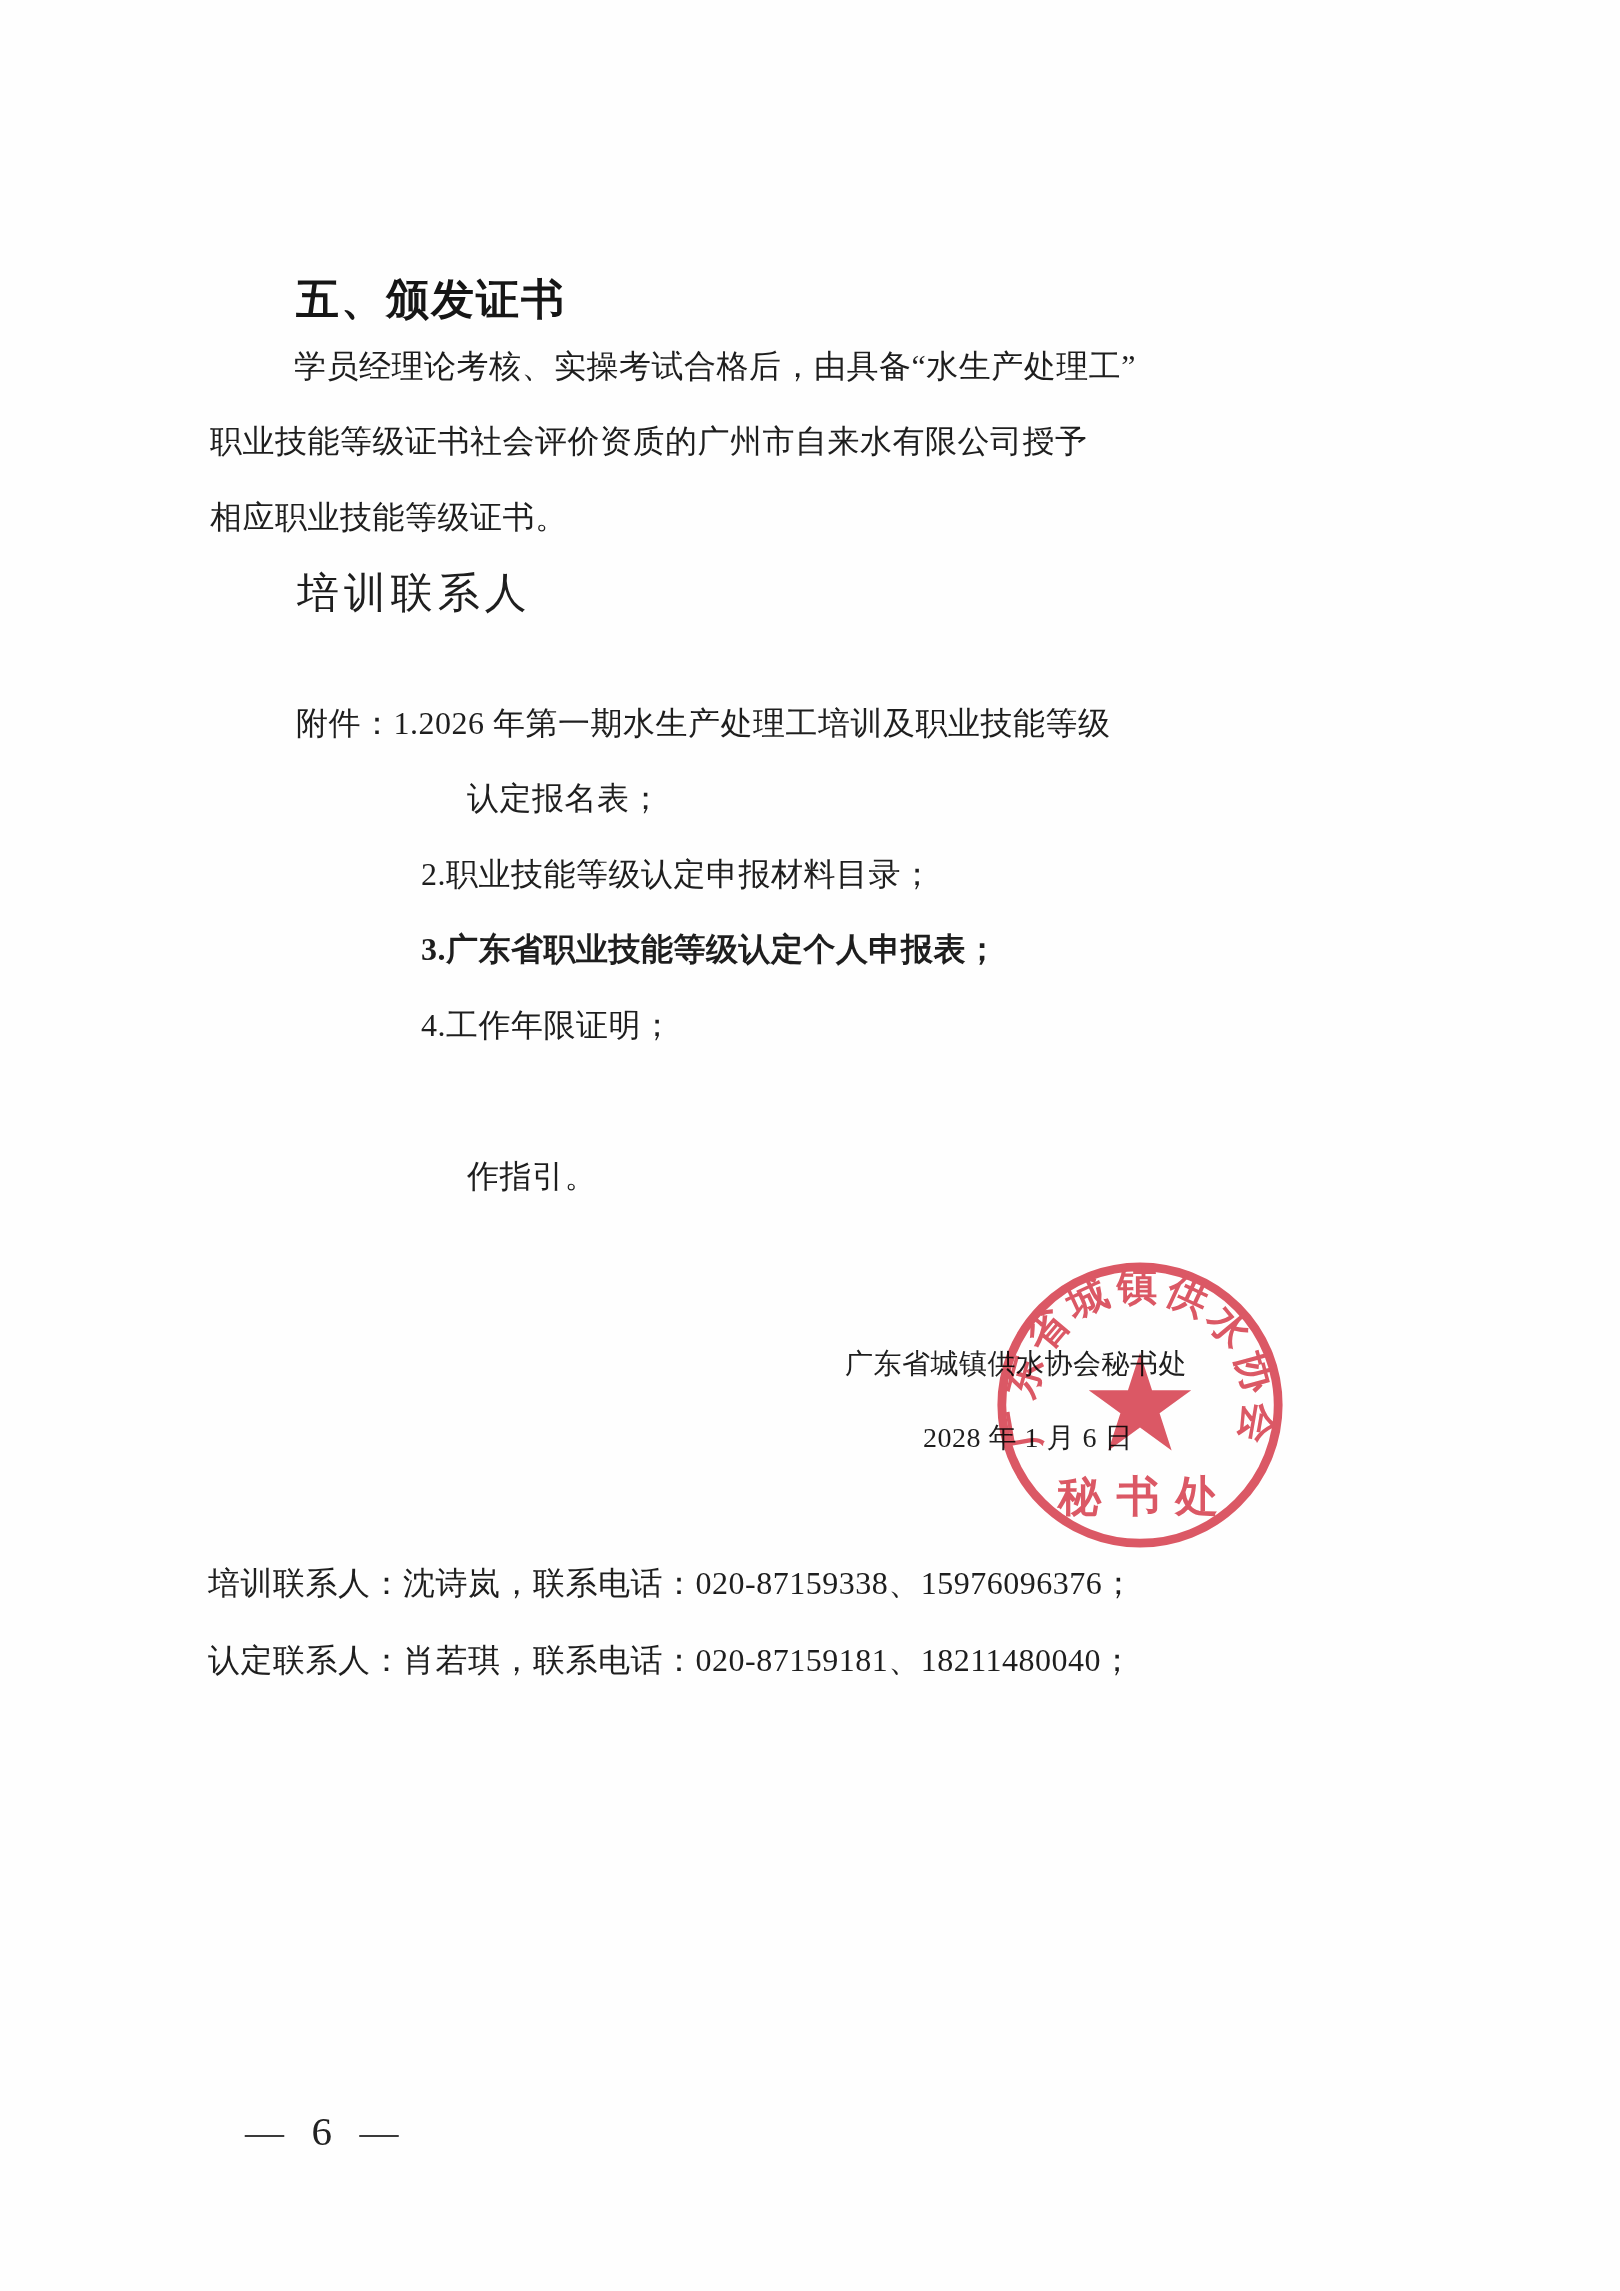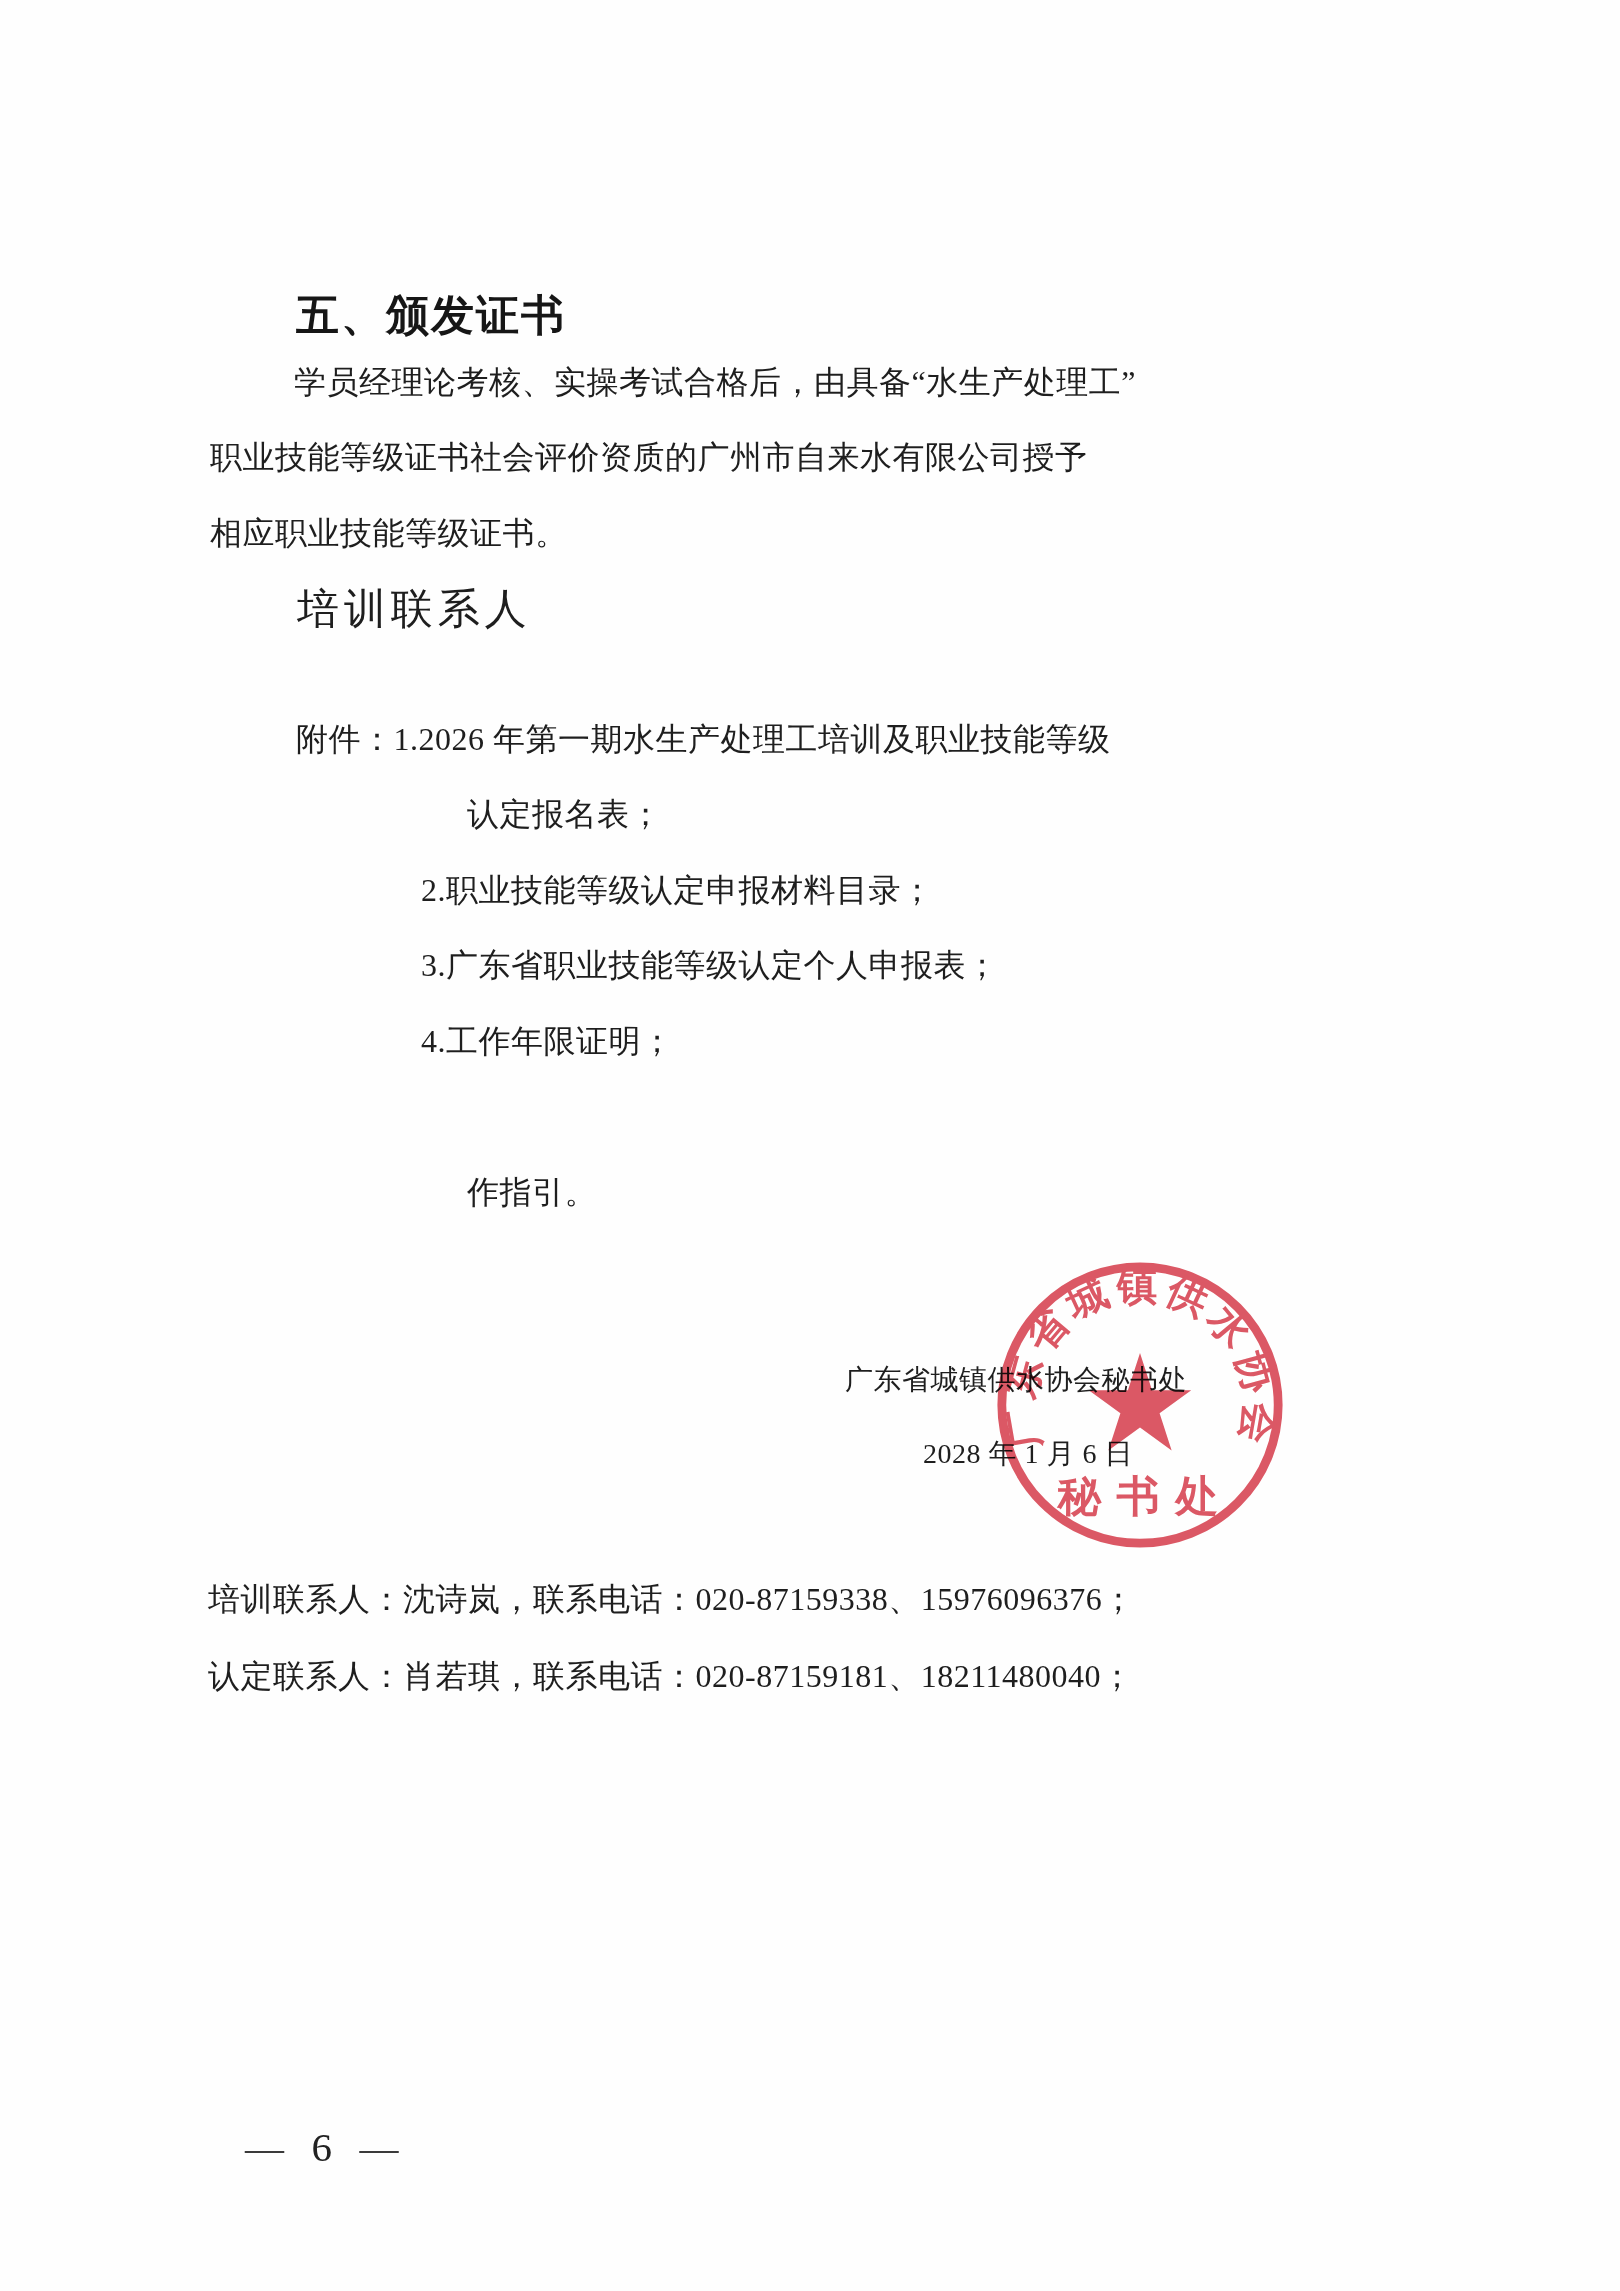--- a/index.html
+++ b/index.html
@@ -5,21 +5,21 @@
   html, body { margin: 0; padding: 0; background: #ffffff; }
   .page {
     position: relative;
     width: 1620px;
     height: 2292px;
     background: #fefefe;
     overflow: hidden;
     font-family: "Liberation Serif", serif;
     color: #1e1e1e;
   }
-  .abs { position: absolute; white-space: nowrap; margin-top: 16px; }
+  .abs { position: absolute; white-space: nowrap; }
   .heading {
     font-family: "Liberation Sans", sans-serif;
     font-weight: 700;
     font-size: 43px;
     letter-spacing: 2px;
     color: #161616;
   }
   .body-text { font-size: 32px; letter-spacing: 0.5px; }
   .notice { font-size: 42px; letter-spacing: 4.9px; }
   .sig-text { font-size: 28px; letter-spacing: 0.5px; }
@@ -48,21 +48,21 @@
 
   <div class="abs body-text" style="left:294px; top:345px;">学员经理论考核、实操考试合格后，由具备“水生产处理工”</div>
   <div class="abs body-text" style="left:210px; top:420px;">职业技能等级证书社会评价资质的广州市自来水有限公司授予</div>
   <div class="abs body-text" style="left:210px; top:496px;text-align:right;">相应职业技能等级证书。</div>
 
   <div class="abs notice" style="left:297px; top:565px;">培训联系人</div>
 
   <div class="abs body-text" style="left:296px; top:702px;">附件：1.2026 年第一期水生产处理工培训及职业技能等级</div>
   <div class="abs body-text" style="left:467px; top:777px;">认定报名表；</div>
   <div class="abs body-text" style="left:421px; top:853px;text-align:right;">2.职业技能等级认定申报材料目录；</div>
-  <div class="abs body-text" style="left:421px; top:928px;">3.广东省职业技能等级认定个人申报表；</div>
+  <div class="abs body-text" style="left:421px; top:928px;font-weight:bold;">3.广东省职业技能等级认定个人申报表；</div>
   <div class="abs body-text" style="left:421px; top:1004px;">4.工作年限证明；</div>
   <div class="abs body-text" style="left:467px; top:1155px;">作指引。</div>
 
   <div class="abs sig-text" style="left:845px; top:1345px;">广东省城镇供水协会秘书处</div>
   <div class="abs sig-text" style="left:923px; top:1419px;">2028 年 1 月 6 日</div>
 
   <svg class="stamp-svg" viewBox="0 0 300 300">
     <circle cx="150" cy="150" r="141" fill="none" stroke-width="9" stroke="#d8414f"></circle>
     <path id="stamp-arc" fill="none" d="M 45.5 177.9 A 108 108 0 1 1 254.5 177.9"></path>
     <polygon points="150,97 162.3,135 202.3,135 170,158.5 182.3,196.5 150,173 117.7,196.5 130,158.5 97.7,135 137.7,135" fill="#d8414f"></polygon>

